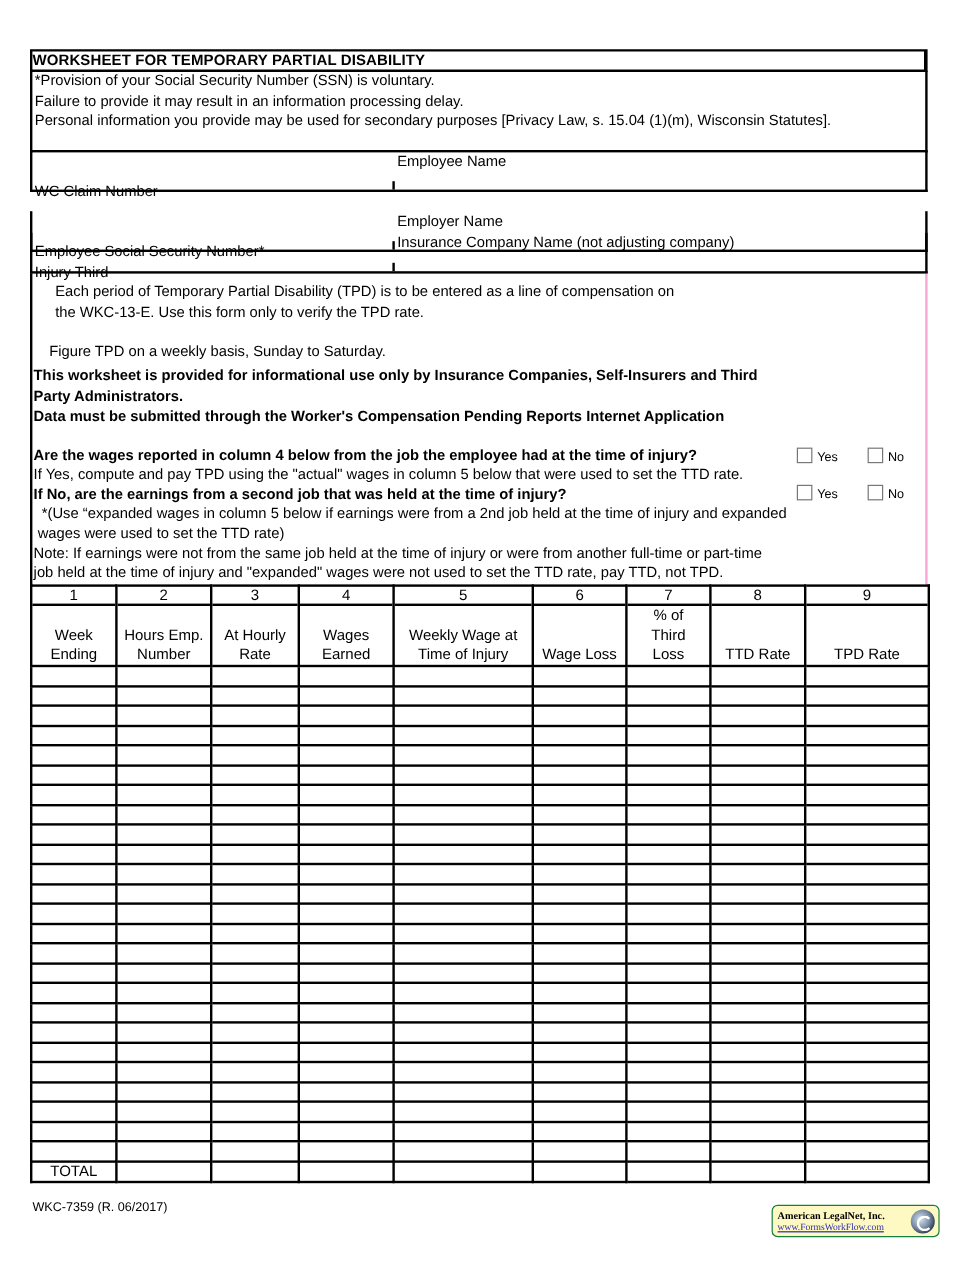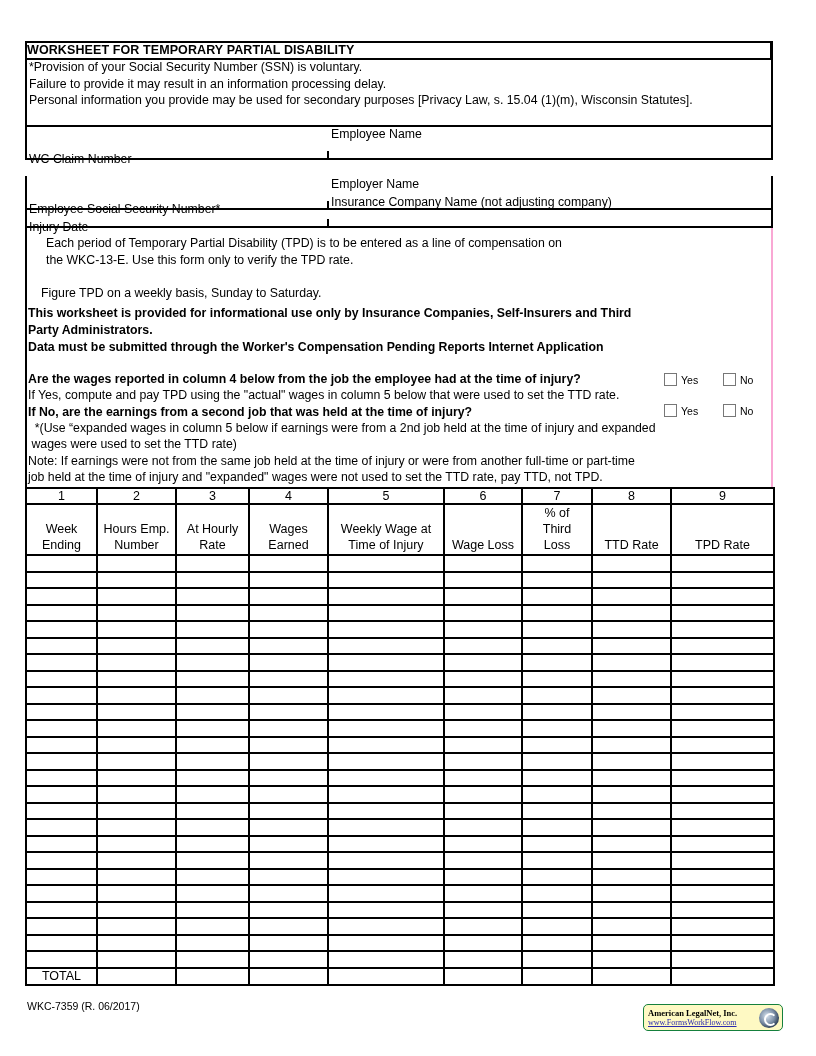--- a/index.html
+++ b/index.html
@@ -52,21 +52,21 @@
 <div class="abs info-row" style="top:176px;justify-content:center;">
   <div class="info-cell left">
     <div>Employee Social Security Number*</div>
   </div>
   <div class="info-cell right">
     <div>Employer Name</div>
   </div>
 </div>
 <div class="abs info-row" style="top:194px;">
   <div class="info-cell left">
-    <div>Injury Date</div>
+    <div>Injury Third</div>
   </div>
   <div class="info-cell right">
     <div>Insurance Company Name (not adjusting company)</div>
   </div>
 </div>
 
 <div class="frame instr-box">
   <div class="line" style="left:19px; top:8px;">Each period of Temporary Partial Disability (TPD) is to be entered as a line of  compensation on</div>
   <div class="line" style="left:19px; top:25px;">the WKC-13-E.  Use this form only to verify the TPD rate.</div>
   <div class="line" style="left:14px; top:58px;">Figure TPD on a weekly basis, Sunday to Saturday.</div>

